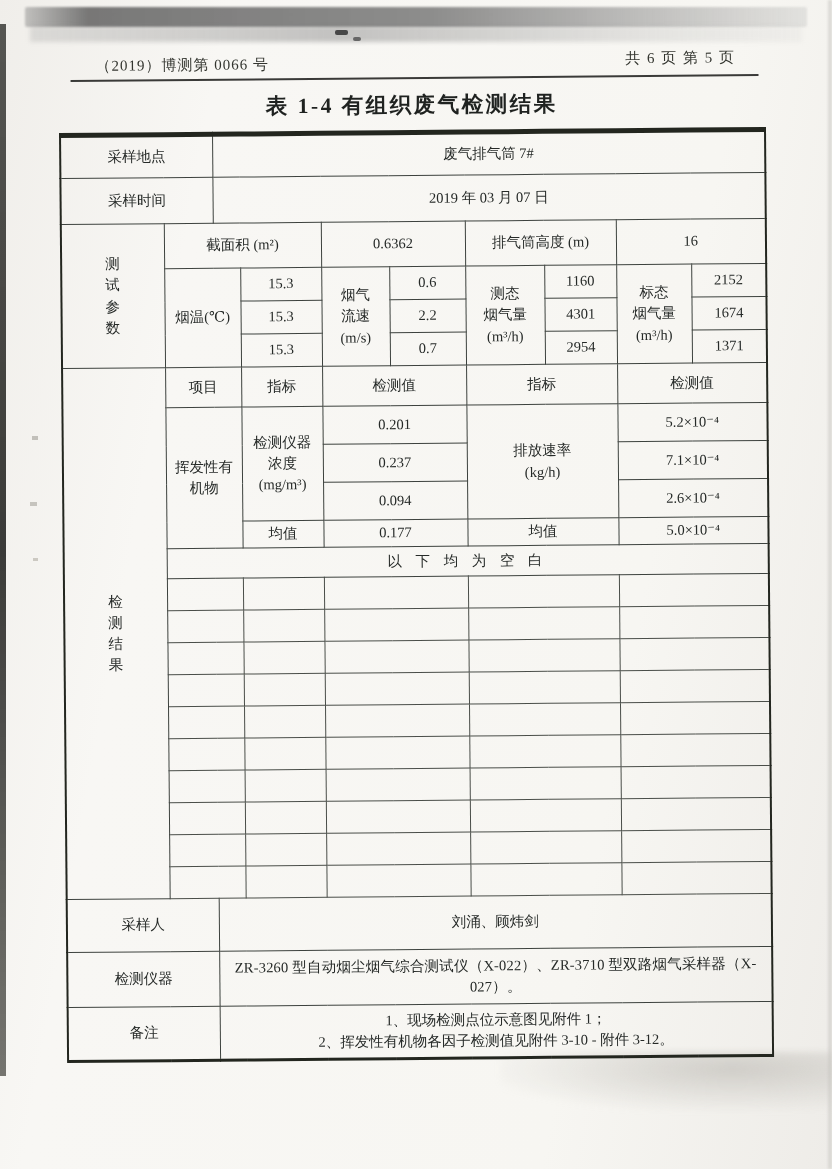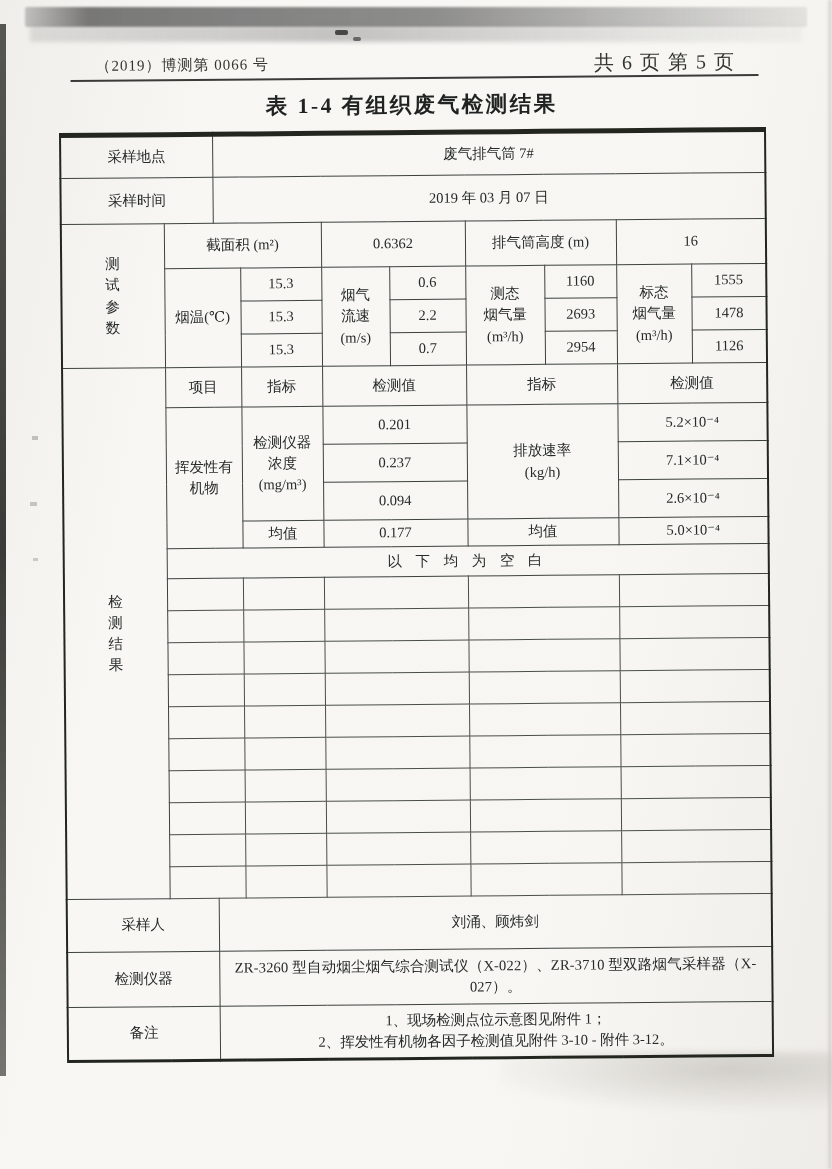--- a/index.html
+++ b/index.html
@@ -32,21 +32,21 @@
   .speck-b { left:353px; top:37px; width:8px; height:4px; background:#666; filter:blur(.6px); border-radius:2px; }
   .speck-c { left:32px;  top:436px; width:6px; height:4px; background:#c2c0ba; }
   .speck-d { left:30px;  top:502px; width:7px; height:4px; background:#c6c4be; }
   .speck-e { left:33px;  top:558px; width:5px; height:3px; background:#ccc9c2; }
   .bottom-texture { left:500px; top:1052px; width:332px; height:58px;
     background:radial-gradient(ellipse at 70% 30%,rgba(168,165,158,.45),rgba(190,188,182,.22) 50%,transparent 78%);
     filter:blur(3px); }
   
   .content { position:absolute; inset:0; transform:rotate(-0.5deg); transform-origin:416px 590px; }
   .doc-no   { position:absolute; left:100px; top:54px; font-size:15px; letter-spacing:1px; color:#33352f; }
-  .page-info{ position:absolute; right:92px; top:51px; font-size:20px; letter-spacing:1.5px; color:#33352f; }
+  .page-info{ position:absolute; right:92px; top:51px; font-size:15px; letter-spacing:1.5px; color:#33352f; }
   .header-rule { position:absolute; left:75px; top:77px; width:688px; height:2px; background:#3a3a38; }
   .doc-title { position:absolute; left:0; right:0; top:90px; text-align:center;
     font-size:21.5px; font-weight:bold; letter-spacing:2.5px; color:#1f2220; }
   
   table.report {
     position:absolute; left:63px; top:130px; width:705px;
     border-collapse:collapse; table-layout:fixed;
     border:2.5px solid #23261f; border-top-width:5px; border-bottom-width:3.5px;
   }
   .report td {
@@ -127,33 +127,33 @@
 流速
 (m/s)</td>
           <td>0.6</td>
           <td rowspan="3" class="prelines">测态
 烟气量
 (m³/h)</td>
           <td>1160</td>
           <td rowspan="3" class="prelines">标态
 烟气量
 (m³/h)</td>
-          <td>1555</td>
+          <td>2152</td>
         </tr>
         <tr style="height:33px">
           <td>15.3</td>
           <td>2.2</td>
-          <td>2693</td>
-          <td>1478</td>
+          <td>4301</td>
+          <td>1674</td>
         </tr>
         <tr style="height:33px">
           <td>15.3</td>
           <td>0.7</td>
           <td>2954</td>
-          <td>1126</td>
+          <td>1371</td>
         </tr>
 
         <tr style="height:40px">
           <td rowspan="16" class="vlabel">检
 测
 结
 果</td>
           <td colspan="2">项目</td>
           <td>指标</td>
           <td colspan="2">检测值</td>

